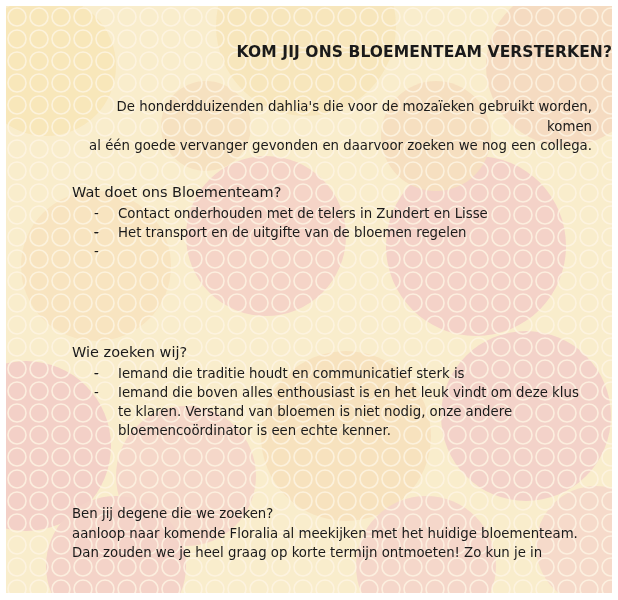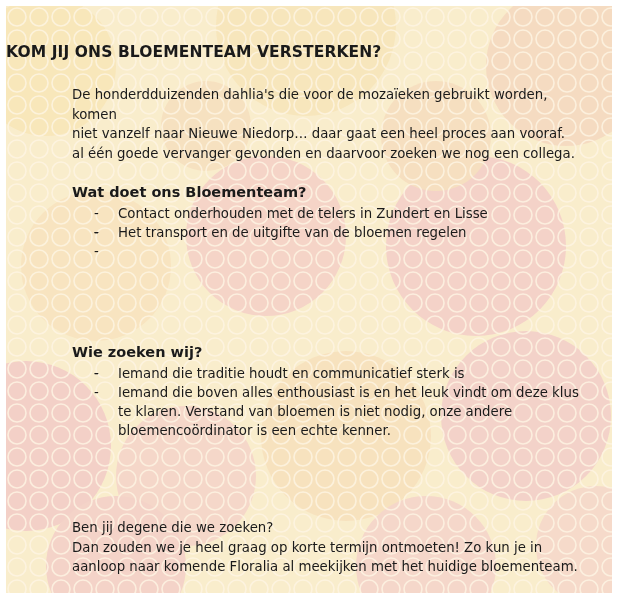--- a/index.html
+++ b/index.html
@@ -10,38 +10,38 @@
     background:#f9ecc8;
   }
   .bg { position:absolute; inset:0; }
   .content {
     position:absolute; left:0; top:0; width:606px; height:587px;
     font-family:"DejaVu Sans", "Liberation Sans", sans-serif;
     color:#1a1a1a;
   }
   .title {
     position:absolute; left:0; right:0; top:37px;
-    text-align:left; font-weight:bold; font-size:15.5px; letter-spacing:0.1px;
+    text-align:right; font-weight:bold; font-size:15.5px; letter-spacing:0.1px;
   }
   .para {
     position:absolute; left:66px; width:520px;
     font-size:13.3px; line-height:19.5px;
   }
-  .intro { top:79px; }
+  .intro { top:91px;text-align:right; }
   .h2 {
-    position:absolute; left:66px; font-weight:bold; font-size:14.5px;
+    position:absolute; left:66px; font-weight:normal; font-size:14.5px;
   }
   .h2.a { top:178px; }
   .h2.b { top:338px;text-align:center; }
   ul.list { position:absolute; left:66px; margin:0; padding:0; list-style:none; width:520px; font-size:13.3px; line-height:19px; }
   ul.list.a { top:198px; }
   ul.list.b { top:358px; }
   ul.list li { position:relative; padding-left:46px; }
   ul.list li .dash { position:absolute; left:22px; top:0; }
-  .outro { top:512px; }
+  .outro { top:498px; }
 </style>
 </head>
 <body>
 
 <div class="card">
   <svg class="bg" width="606" height="587" viewBox="0 0 606 587">
     <defs>
       <pattern id="petals" width="22" height="22" patternUnits="userSpaceOnUse">
         <circle cx="11" cy="11" r="9" fill="none" stroke="#fff7e8" stroke-width="1.6" opacity="0.8"></circle>
       </pattern>
@@ -66,21 +66,20 @@
     </g>
     <rect width="606" height="587" fill="url(#petals)"></rect>
     <rect width="606" height="587" fill="#fbf1d8" opacity="0.25"></rect>
   </svg>
 
   <div class="content">
     <div class="title">KOM JIJ ONS BLOEMENTEAM VERSTERKEN?</div>
 
     <div class="para intro">
       <div>De honderdduizenden dahlia's die voor de mozaïeken gebruikt worden, komen</div>
-      <div>niet vanzelf naar Nieuwe Niedorp… daar gaat een heel proces aan vooraf.</div>
       <div>al één goede vervanger gevonden en daarvoor zoeken we nog een collega.</div>
     </div>
 
     <div class="h2 a">Wat doet ons Bloementeam?</div>
     <ul class="list a">
       <li><span class="dash">-</span><span>Contact onderhouden met de telers in Zundert en Lisse</span></li>
       <li><span class="dash">-</span></li>
       <li><span class="dash">-</span></li>
       <li><span class="dash">-</span><span>Het transport en de uitgifte van de bloemen regelen</span></li>
       <li><span class="dash">-</span></li>
@@ -88,17 +87,17 @@
 
     <div class="h2 b">Wie zoeken wij?</div>
     <ul class="list b" style="width:460px;">
       <li style="width:360px;"><span class="dash">-</span></li>
       <li><span class="dash">-</span><span>Iemand die traditie houdt en communicatief sterk is</span></li>
       <li style="width:470px;"><span class="dash">-</span><span>Iemand die boven alles enthousiast is en het leuk vindt om deze klus te klaren. Verstand van bloemen is niet nodig, onze andere bloemencoördinator is een echte kenner.</span></li>
     </ul>
 
     <div class="para outro">
       <div>Ben jij degene die we zoeken?</div>
+      <div>aanloop naar komende Floralia al meekijken met het huidige bloementeam.</div>
       <div>Dan zouden we je heel graag op korte termijn ontmoeten! Zo kun je in</div>
-      <div>aanloop naar komende Floralia al meekijken met het huidige bloementeam.</div>
     </div>
   </div>
 </div>
 
 </body></html>

